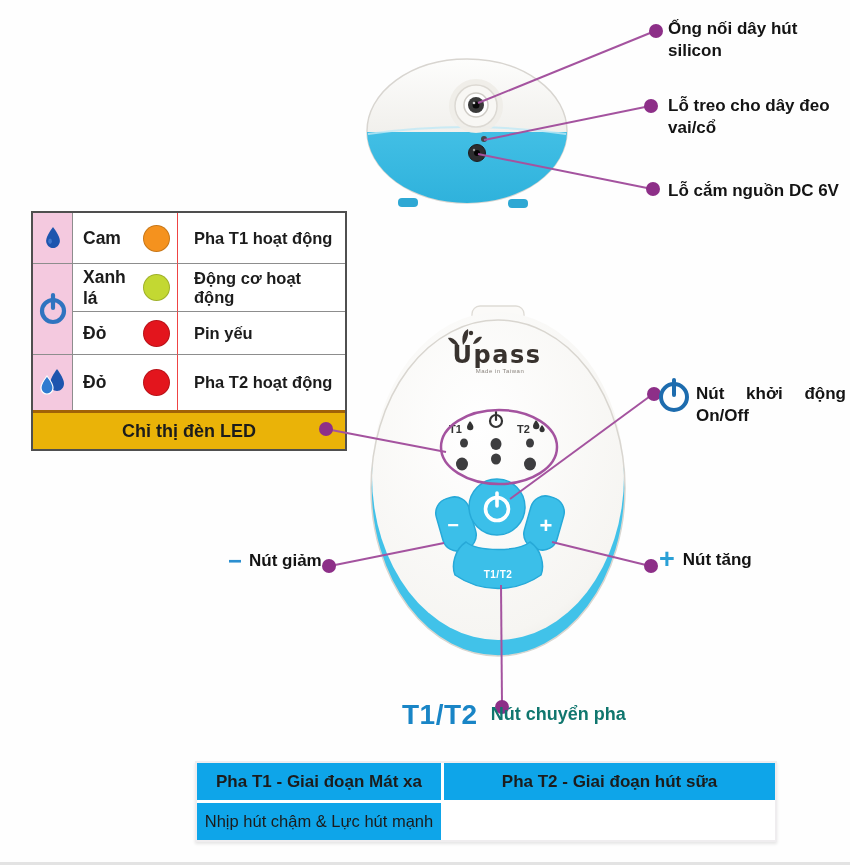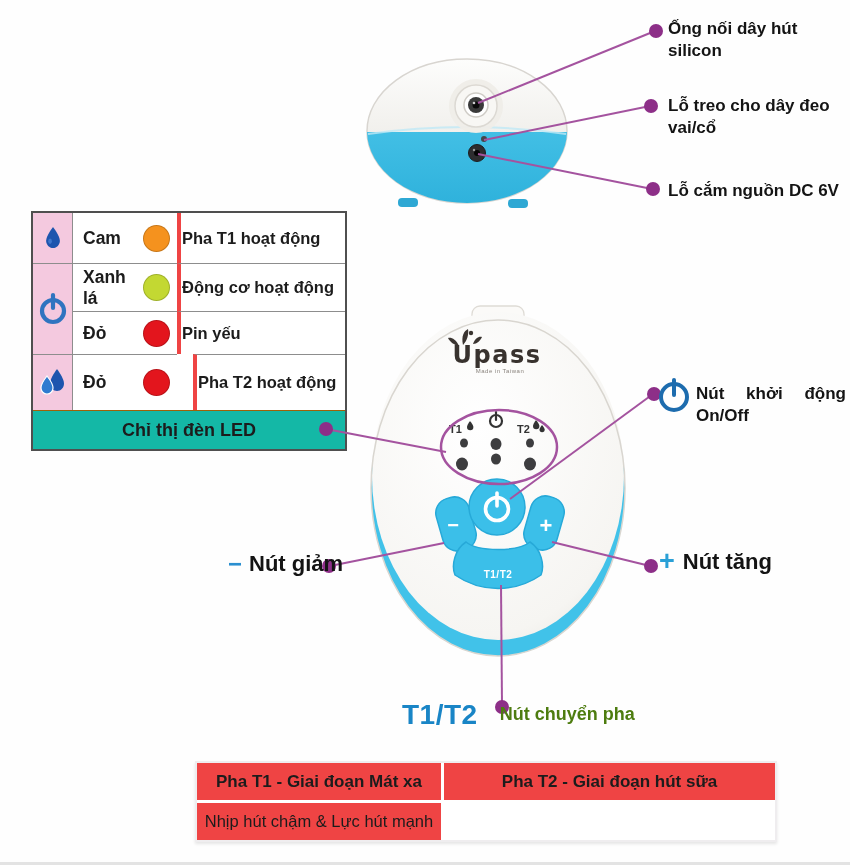--- a/index.html
+++ b/index.html
@@ -18,48 +18,48 @@
   .led-table{
     position:absolute;left:31px;top:211px;z-index:1;
     border:2px solid #4f4f4f;background:#ffffff;
     display:grid;
     grid-template-columns:39px 105px 168px;
     grid-template-rows:50px 48px 43px 56px 39px;
   }
   .led-table .cell{display:flex;align-items:center;box-sizing:border-box;}
   .icon-cell{background:#f4c9df;justify-content:center;}
   .name-cell{justify-content:space-between;padding:0 7px 0 10px;border-left:1px solid #8d8d8d;}
-  .desc-cell{padding-left:1px;border-left:4px solid #ef4444;font-size:16.5px;font-weight:600;}
+  .desc-cell{padding-left:16px;border-left:1px solid #ef4444;font-size:16.5px;font-weight:600;}
   .bt{border-top:1px solid #8d8d8d;}
   .color-name{font-size:17.5px;font-weight:bold;}
   .led-dot{width:27px;height:27px;border-radius:50%;border:1.5px solid rgba(0,0,0,.18);box-sizing:border-box;flex:0 0 auto;}
   .legend-footer{
-    grid-column:1 / 4;background:#14b8a6;border-top:1px solid #a16207;
+    grid-column:1 / 4;background:#eab308;border-top:3px solid #a16207;
     display:flex;align-items:center;justify-content:center;
     font-size:18px;font-weight:bold;box-sizing:border-box;
   }
   
   .phase-table{
     position:absolute;left:195px;top:761px;z-index:1;
     display:grid;grid-template-columns:244px 331px;grid-template-rows:37px 37px;
     gap:3px;background:#ffffff;border:2px solid #efedef;
     box-shadow:0 2px 3px rgba(0,0,0,.10);
   }
   .phase-table .pcell{
-    background:#ef4444;display:flex;align-items:center;justify-content:center;
+    background:#0ea5e9;display:flex;align-items:center;justify-content:center;
     font-size:16.5px;box-sizing:border-box;
   }
   .pcell.bold{font-weight:bold;font-size:17px;}
   
   .anno-row{position:absolute;display:flex;align-items:center;z-index:3;}
   .sym-minus{color:#2b8fd0;font-size:24px;font-weight:bold;margin-right:7px;line-height:0.8;}
   .sym-plus{color:#2aa0d6;font-size:27px;font-weight:bold;margin-right:8px;line-height:0.8;}
-  .anno-text{font-size:22px;font-weight:600;color:#141414;}
+  .anno-text{font-size:17px;font-weight:600;color:#141414;}
   .t1t2-big{color:#1985c6;font-size:28px;font-weight:bold;letter-spacing:.5px;}
-  .t1t2-text{font-size:18px;font-weight:600;color:#4d7c0f;margin-left:22px;position:relative;top:5px;}
+  .t1t2-text{font-size:18px;font-weight:600;color:#0f766e;margin-left:13px;position:relative;top:5px;}
   .bottom-line{position:absolute;left:0;bottom:0;width:850px;height:3px;background:#e3e3e3;z-index:0;}
 </style>
 </head>
 <body>
 
 <div class="canvas">
 
   <div class="led-table">
 
     <div class="cell icon-cell" style="grid-row:1;grid-column:1;">
@@ -96,21 +96,21 @@
     <div class="cell name-cell bt" style="grid-row:3;grid-column:2;">
       <span class="color-name">Đỏ</span>
       <span class="led-dot" style="background-color: rgb(227, 21, 29);"></span>
     </div>
     <div class="cell desc-cell bt" style="grid-row:3;grid-column:3;">Pin yếu</div>
 
     <div class="cell name-cell bt" style="grid-row:4;grid-column:2;">
       <span class="color-name">Đỏ</span>
       <span class="led-dot" style="background-color: rgb(227, 21, 29);"></span>
     </div>
-    <div class="cell desc-cell bt" style="grid-row:4;grid-column:3;margin-left:16px;">Pha T2 hoạt động</div>
+    <div class="cell desc-cell bt" style="grid-row:4;grid-column:3;">Pha T2 hoạt động</div>
 
     <div class="legend-footer" style="grid-row:5;">Chỉ thị đèn LED</div>
   </div>
 
   <div class="phase-table">
     <div class="pcell bold">Pha T1 - Giai đoạn Mát xa</div>
     <div class="pcell bold">Pha T2 - Giai đoạn hút sữa</div>
     <div class="pcell">Nhịp hút chậm &amp; Lực hút mạnh</div>
   </div>
 

